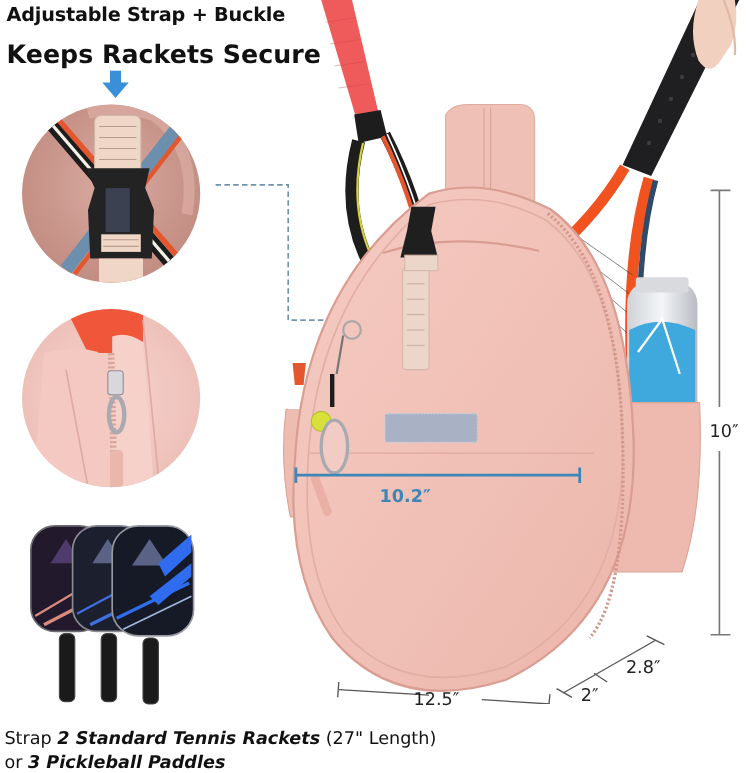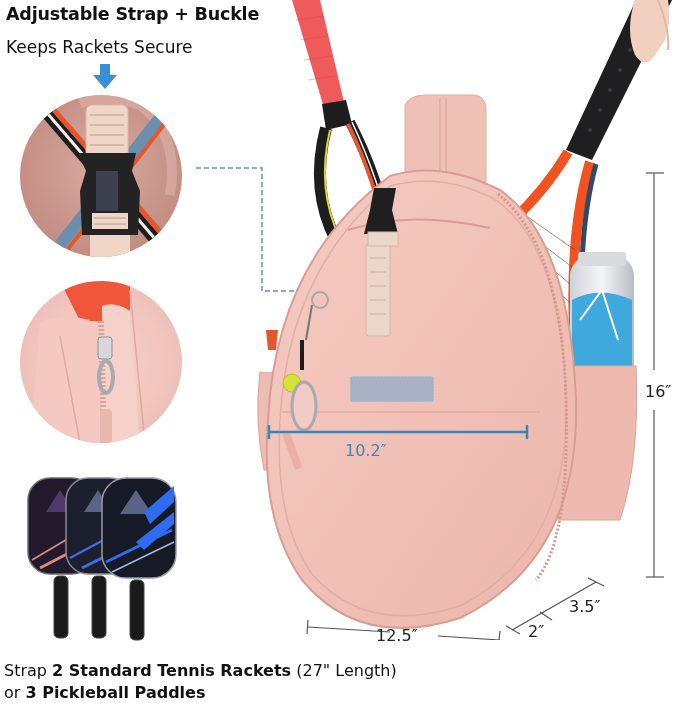--- a/index.html
+++ b/index.html
@@ -2,41 +2,41 @@
 <html><head>
 <meta charset="utf-8">
 <style>
   html, body { margin: 0; padding: 0; background: #ffffff; }
   body { width: 679px; height: 703px; position: relative; overflow: hidden;
          font-family: "DejaVu Sans", "Liberation Sans", sans-serif; color: #111; }
   .abs { position: absolute; }
 
   
   .headline { left: 6px; top: 4px; font-size: 17.5px; font-weight: bold; letter-spacing: -0.2px; color: #111; white-space: nowrap; }
-  .subline { left: 6px; top: 37px; font-size: 17px; color: #111; white-space: nowrap; }
+  .subline { left: 6px; top: 37px; font-size: 23px; color: #111; white-space: nowrap; font-weight: bold; }
   .down-arrow { left: 92px; top: 64px; width: 26px; height: 26px; }
 
   
   .circle { border-radius: 50%; overflow: hidden; }
   .circle-buckle { left: 20px; top: 95px; width: 162px; height: 162px;
     background: radial-gradient(circle at 50% 45%, #d9aaa0 0%, #c8948a 55%, #b98378 100%); }
   .circle-zipper { left: 20px; top: 281px; width: 162px; height: 162px;
     background: radial-gradient(circle at 50% 50%, #f6d3cc 0%, #efc4bc 60%, #e8b8af 100%); }
 
   
   .dash-line { left: 194px; top: 165px; width: 180px; height: 140px; }
 
   
   .dim-label { font-size: 16px; color: #222; white-space: nowrap; }
-  .dim-blue { color: #3d86b5; font-size: 16px; font-weight: 400; }
+  .dim-blue { color: #3d86b5; font-size: 16px; font-weight: 700; }
 
   
   .caption1 { left: 4px; top: 661px; font-size: 16px; color: #111; white-space: nowrap; }
   .caption2 { left: 4px; top: 683px; font-size: 16px; color: #111; white-space: nowrap; }
-  .caption1 b, .caption2 b { font-weight: bold; }
+  .caption1 b, .caption2 b { font-weight: bold; font-style: italic; }
 
   svg { display: block; }
 </style>
 </head>
 <body>
 
 <div class="abs headline">Adjustable Strap + Buckle</div>
 <div class="abs subline">Keeps Rackets Secure</div>
 <div class="abs down-arrow">
   <svg width="26" height="26" viewBox="0 0 26 26">
@@ -206,23 +206,23 @@
     <line x1="260" y1="631" x2="259" y2="640" stroke="#555" stroke-width="1.2"></line>
 
     <line x1="272" y1="630" x2="356" y2="582" stroke="#555" stroke-width="1.2"></line>
     <line x1="348" y1="578" x2="364" y2="586" stroke="#555" stroke-width="1.2"></line>
     <line x1="266" y1="626" x2="280" y2="634" stroke="#555" stroke-width="1.2"></line>
     <line x1="300" y1="612" x2="312" y2="620" stroke="#555" stroke-width="1.2"></line>
   </svg>
 </div>
 
 <div class="abs dim-label dim-blue" style="left:345px; top:441px;">10.2″</div>
-<div class="abs dim-label" style="left:645px; top:382px;">16″</div>
+<div class="abs dim-label" style="left:645px; top:382px;">10″</div>
 <div class="abs dim-label" style="left:376px; top:626px;">12.5″</div>
-<div class="abs dim-label" style="left:569px; top:597px;">3.5″</div>
+<div class="abs dim-label" style="left:569px; top:597px;">2.8″</div>
 <div class="abs dim-label" style="left:528px; top:622px;">2″</div>
 
 <div class="abs" style="left:26px; top:472px; width:160px; height:176px;">
   <svg width="160" height="176" viewBox="0 0 160 176">
 
     <rect x="2" y="6" width="66" height="96" rx="22" fill="#221a2c" stroke="#6a6a70" stroke-width="1.5"></rect>
     <polygon points="20,40 34,18 48,40" fill="#4e3a6b"></polygon>
     <line x1="6" y1="88" x2="60" y2="56" stroke="#d98a7a" stroke-width="2"></line>
     <line x1="14" y1="96" x2="64" y2="70" stroke="#d98a7a" stroke-width="3"></line>
     <rect x="28" y="104" width="14" height="62" rx="5" fill="#1a1a1a" stroke="#444"></rect>

